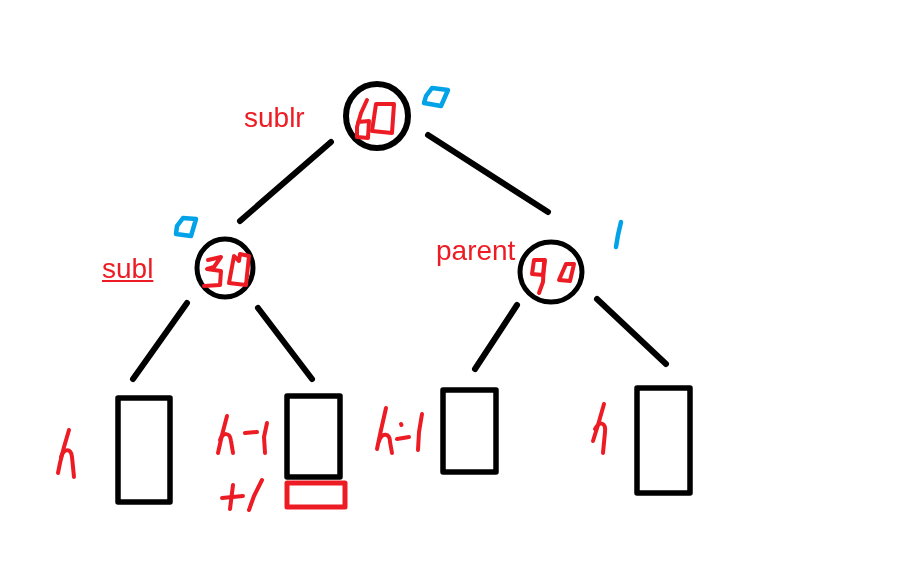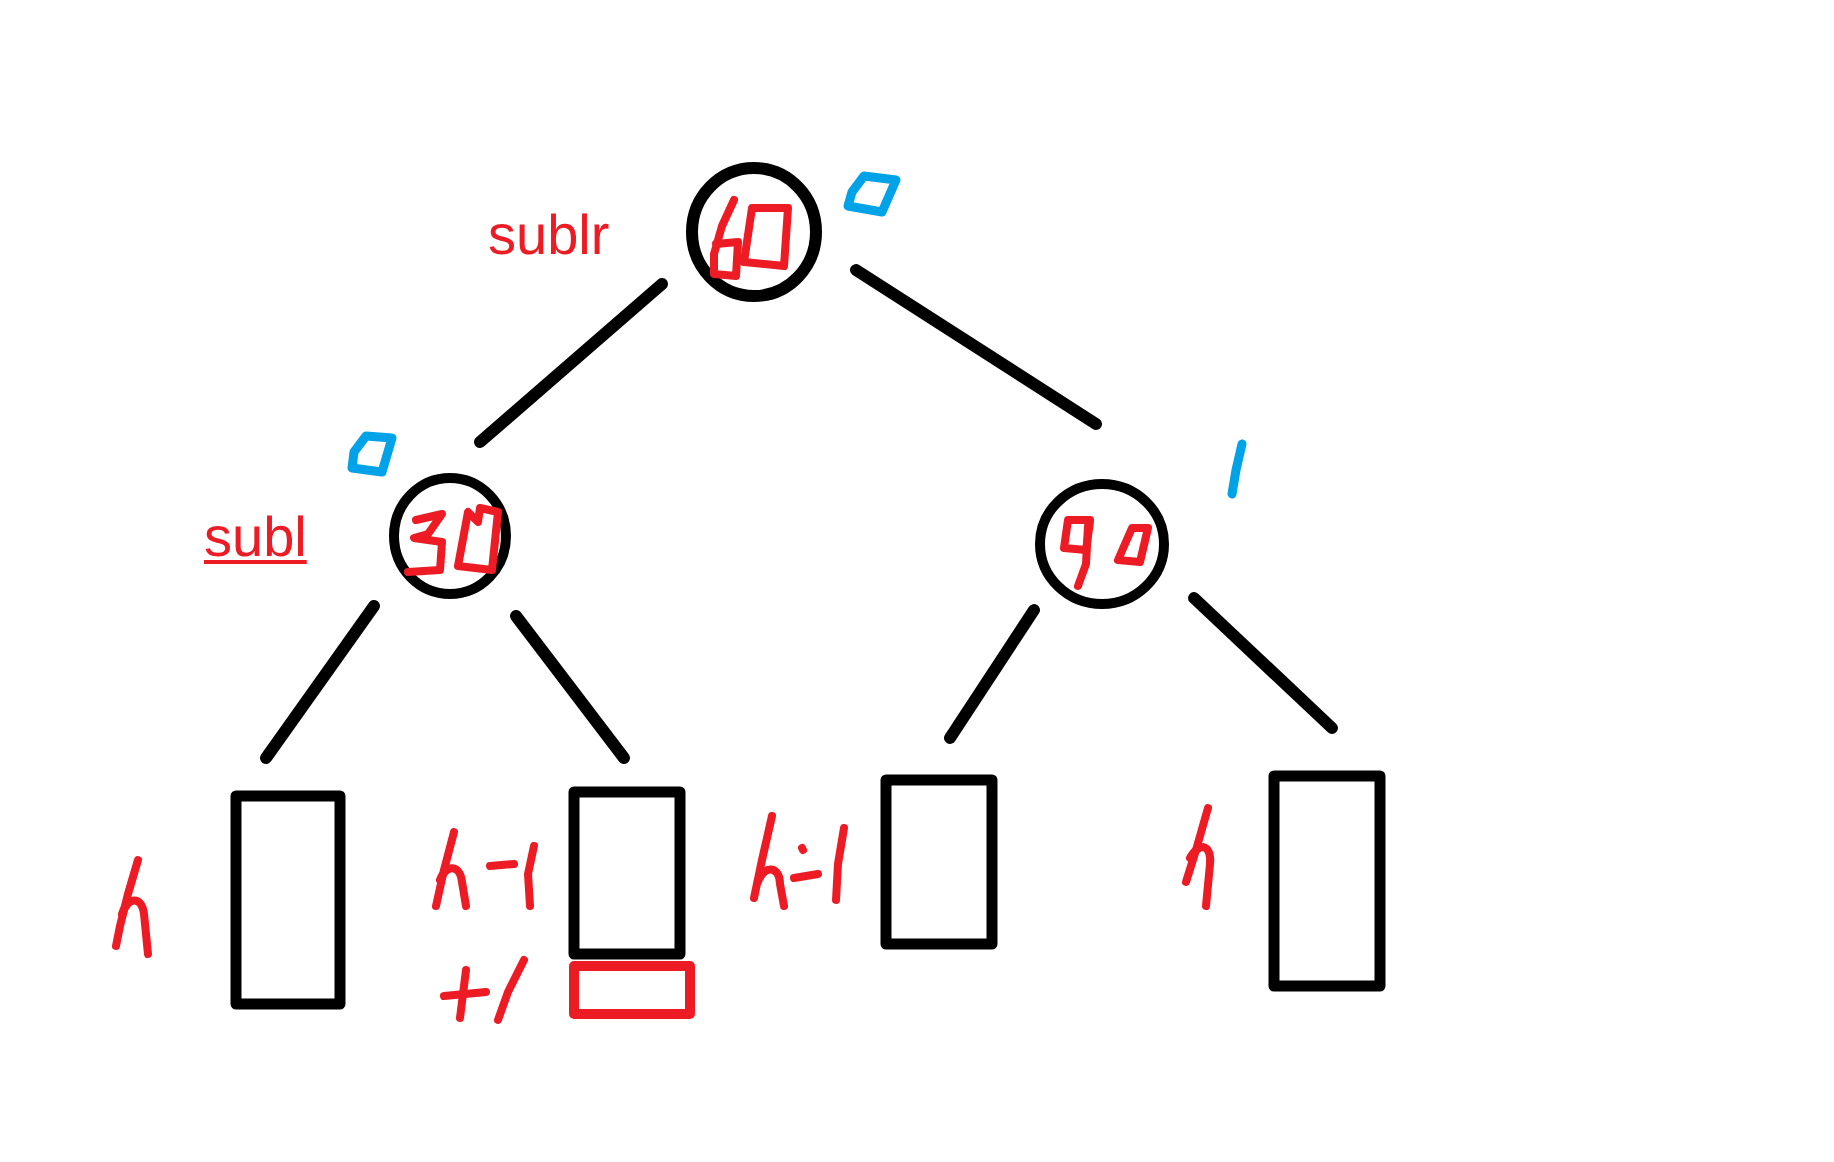--- a/index.html
+++ b/index.html
@@ -110,14 +110,15 @@
       <path d="M422,414 L419,432 L418,450"></path>
     </g>
     <g class="ink-red" stroke-width="4" aria-label="h">
       <path d="M604,404 L598,425 L593,441"></path>
       <path d="M595,429 C600,420 606,423 605,432 L603,453"></path>
     </g>
   </svg>
 
   <div class="typed-label label-sublr">sublr</div>
   <div class="typed-label label-subl">subl</div>
+  <div class="typed-label label-parent">parent</div>
 
 </div>
 
 </body></html>

